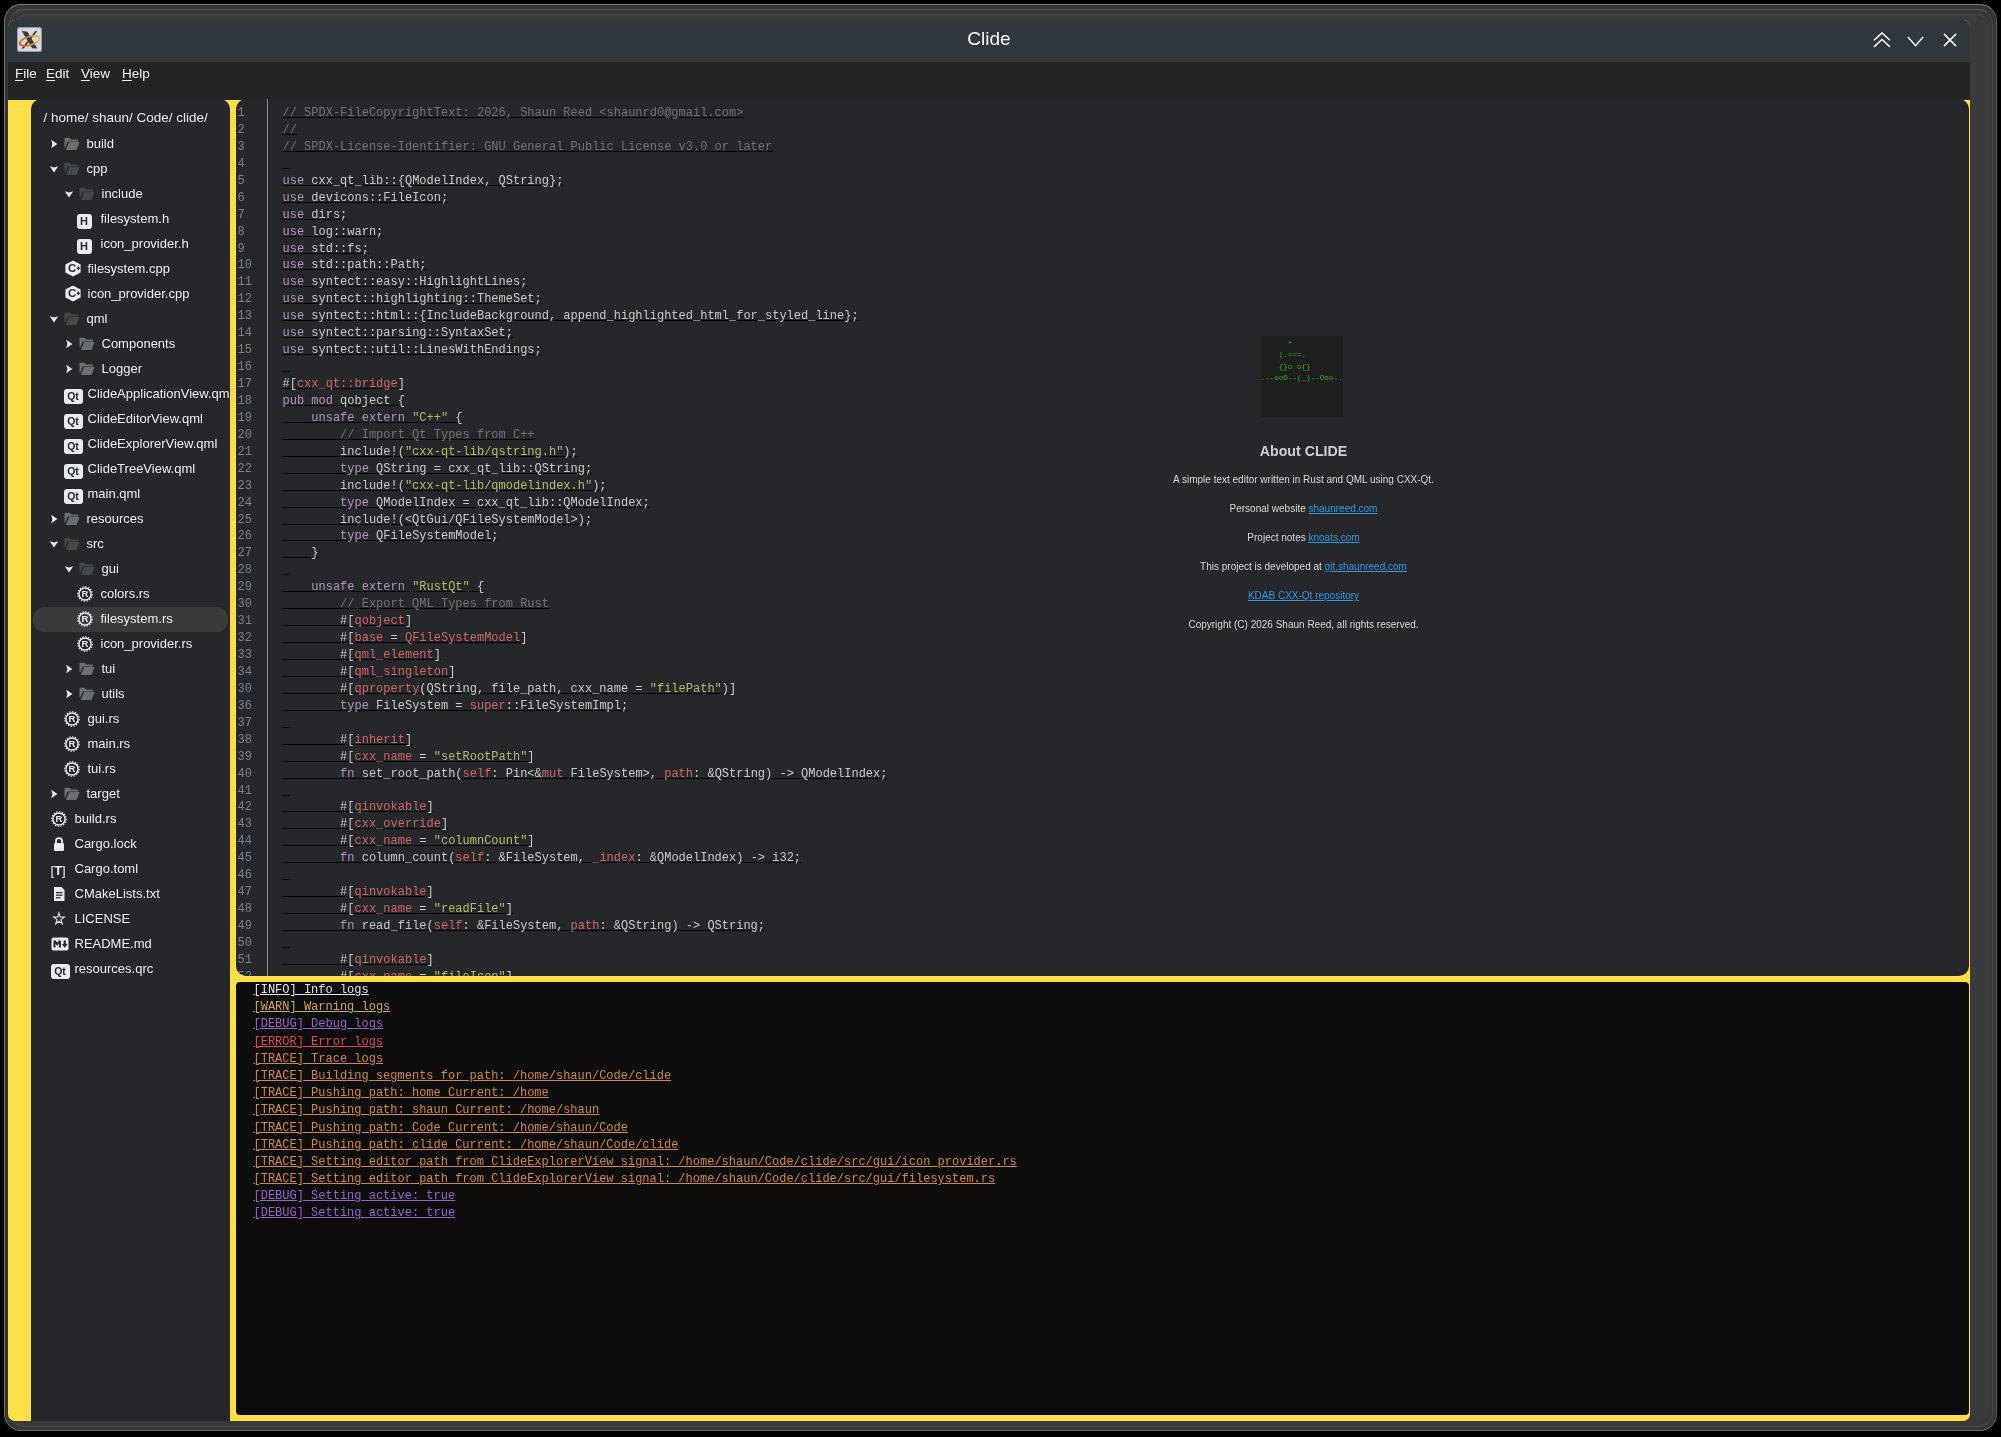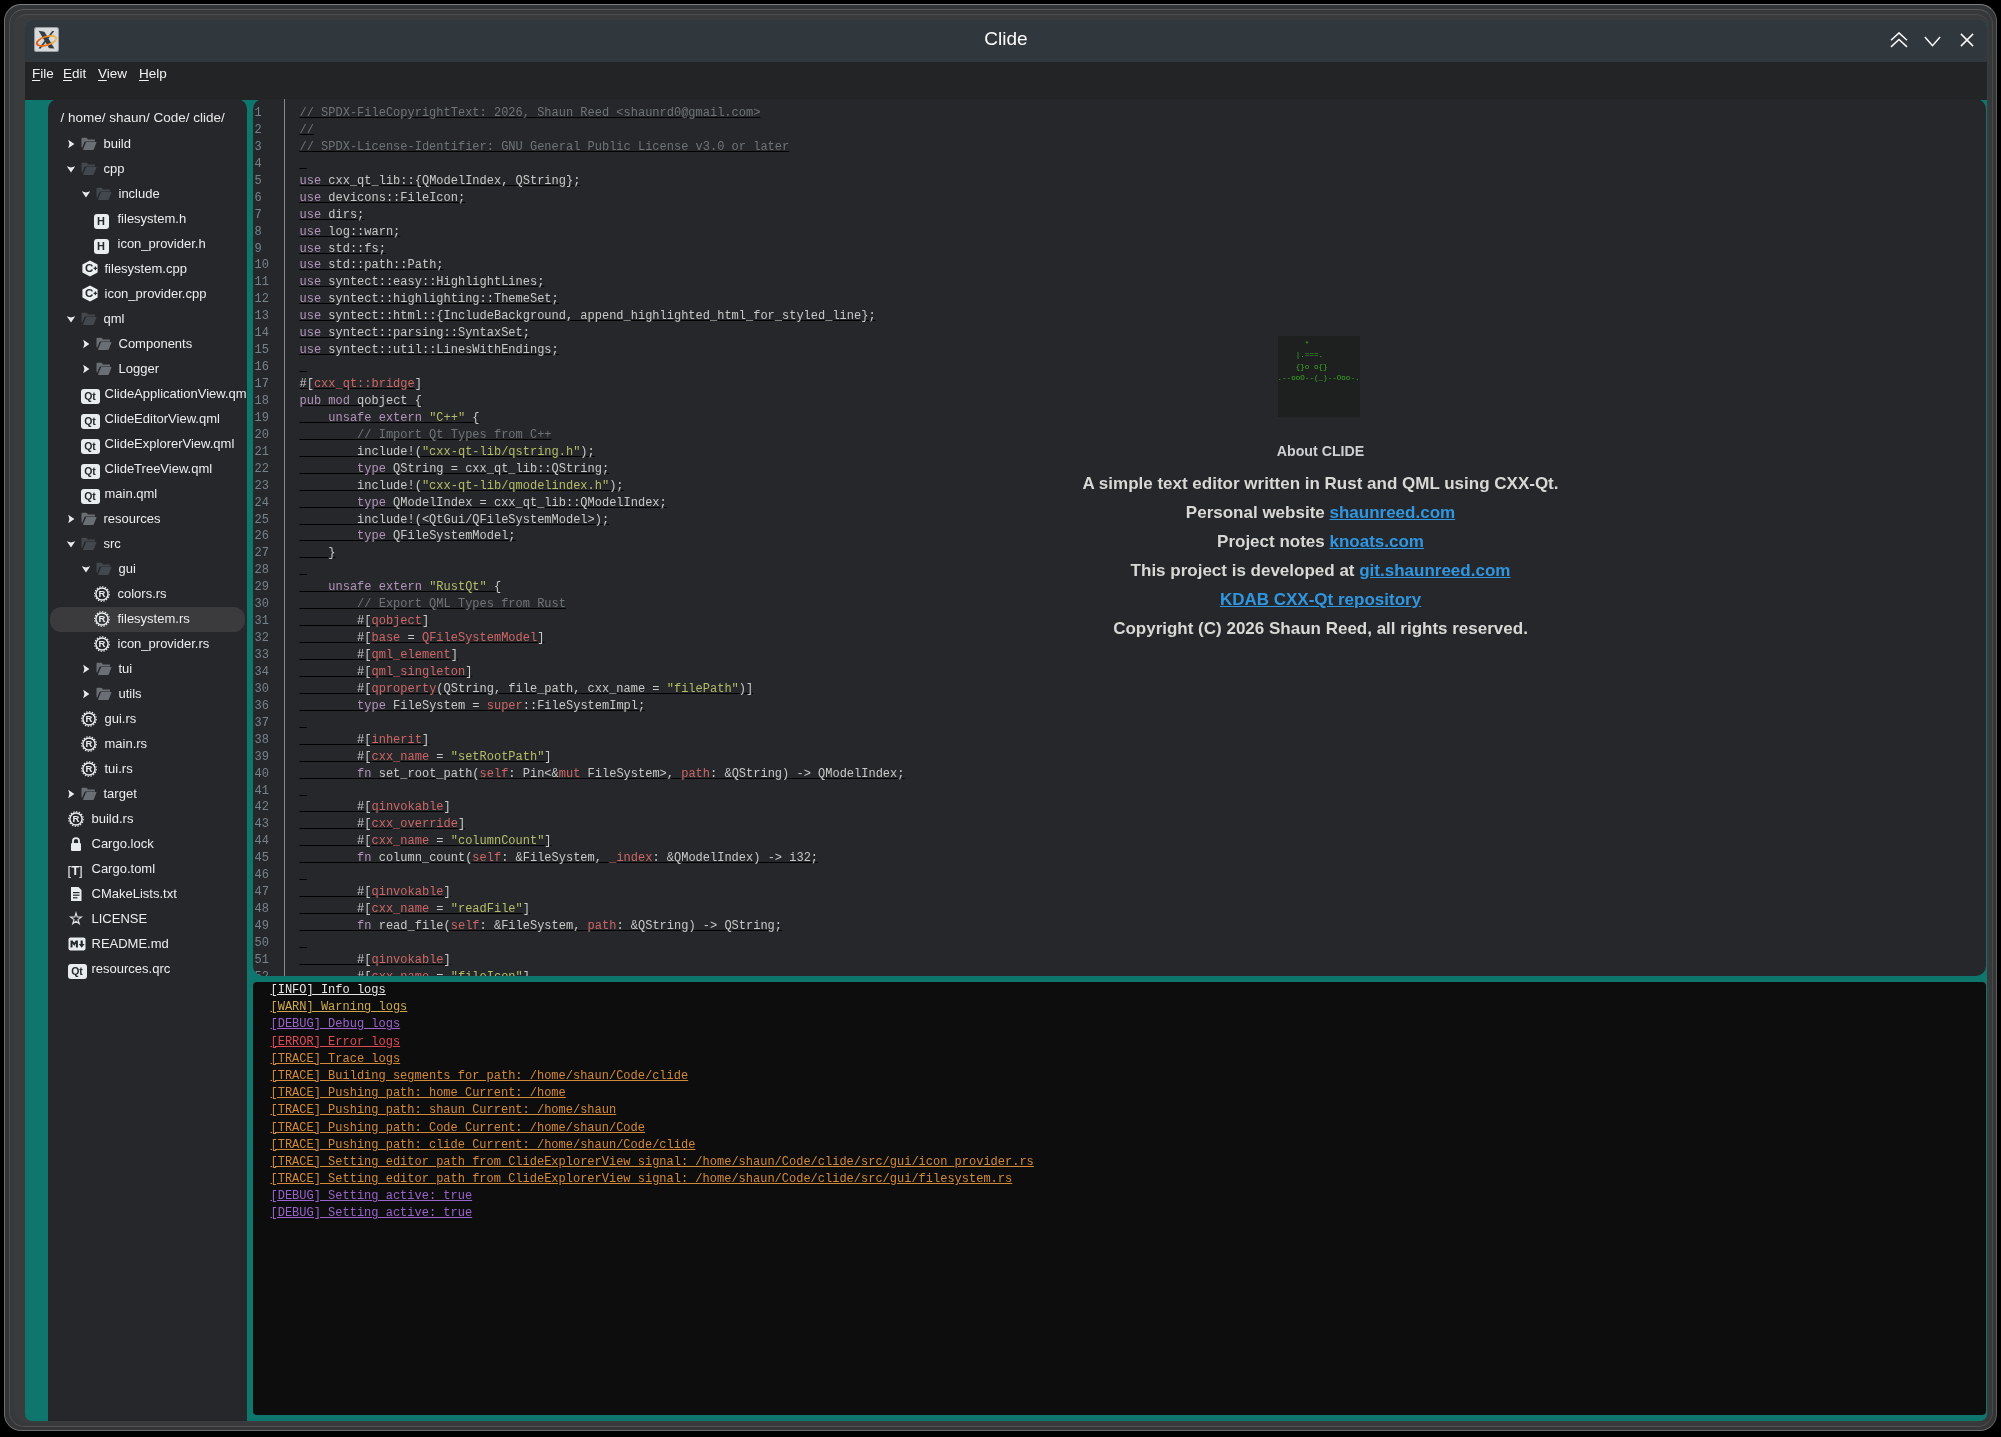--- a/index.html
+++ b/index.html
@@ -4,22 +4,22 @@
 html,body { width:2001px; height:1437px; background:#000; overflow:hidden;
   font-family:"Liberation Sans",sans-serif; }
 .frame1 { position:absolute; left:4px; top:4px; width:1993px; height:1427px; border-radius:17px;
   background:#343536; border-top:1.3px solid #7b7b7b; border-left:1.3px solid #6f6f6f;
   border-right:1.3px solid #5f5f5f; border-bottom:1.3px solid #6b6b6b; }
 .frame2 { position:absolute; left:9px; top:9px; width:1984px; height:1418px; border-radius:15px;
   background:#373839; border-top:1px solid #575859; border-left:1px solid #4c4c4d;
   border-right:1px solid #4a4a4b; border-bottom:1px solid #525253; }
 .frame3 { position:absolute; left:13.5px; top:13.5px; width:1975px; height:1409px; border-radius:13px;
   background:#3a3b3c; border-top:1px solid #4d4d4e; }
-.win { position:absolute; left:25px; top:19.5px; width:1962px; height:1401px; border-radius:7px;
-  background:#0f766e; overflow:hidden; }
+.win { position:absolute; left:8px; top:19.5px; width:1962px; height:1401px; border-radius:7px;
+  background:#fde047; overflow:hidden; }
 .titlebar { position:absolute; left:0; top:0; width:100%; height:42px; background:#30373d; }
 .appicon { position:absolute; left:8.5px; top:7.5px; width:25px; height:25px; }
 .title { position:absolute; width:100%; text-align:center; top:8.5px; font-size:19px; color:#fcfcfc; }
 .wbtn { position:absolute; }
 .menubar { position:absolute; left:0; top:42px; width:100%; height:38px; background:#232426; }
 .mi { position:absolute; top:4px; font-size:13.5px; color:#f2f2f2; }
 .mi u { text-decoration-thickness:1px; text-underline-offset:2px; }
 .panel { position:absolute; background:#26272a; border-radius:10px; }
 .treep { left:22.5px; top:79.5px; width:199px; height:1339px; overflow:hidden; }
 .edp   { left:227.5px; top:79.5px; width:1733px; height:877px; overflow:hidden; }
@@ -40,21 +40,21 @@
 .gn { height:16.94px; line-height:16.94px; }
 .gutsep { position:absolute; left:31px; top:0; width:1px; height:100%; background:#898b8d; }
 .codebox { position:absolute; left:47px; top:6px; font-family:"Liberation Mono",monospace; font-size:12px; }
 .cl { height:16.94px; line-height:16.94px; white-space:pre;text-decoration:underline; }
 .cl .c { color:#6f7478; } .cl .k { color:#b294bb; } .cl .r { color:#cc6666; }
 .cl .s { color:#b5bd68; } .cl .w { color:#c8cac8; }
 
 .artbox { position:absolute; left:1025px; top:237px; width:82px; height:81px; background:#1d201f;
   font-family:"Liberation Mono",monospace; font-size:7.6px; line-height:11.4px; color:#3dab28;
   white-space:pre; padding-top:3px; }
-.abt { position:absolute; width:800px; left:668px; text-align:center; color:#d8d8d5; font-size:17px;font-weight:bold; }
+.abt { position:absolute; width:800px; left:668px; text-align:center; color:#d8d8d5; font-size:10px; }
 .abt a { color:#2f97e2; text-decoration:underline; }
 .abt.h { font-weight:700; font-size:14.2px; color:#cfd0d1; }
 
 .ll { height:17.2px; line-height:17.2px; white-space:pre; padding-left:18px;text-decoration:underline; }
 .li { color:#e6e6e6; } .lw { color:#cfa94f; } .ld { color:#9a63cc; }
 .le { color:#dd4a56; } .lt { color:#d28a38; }
 </style></head>
 <body>
 <div class="frame1"></div>
 <div class="frame2"></div>

